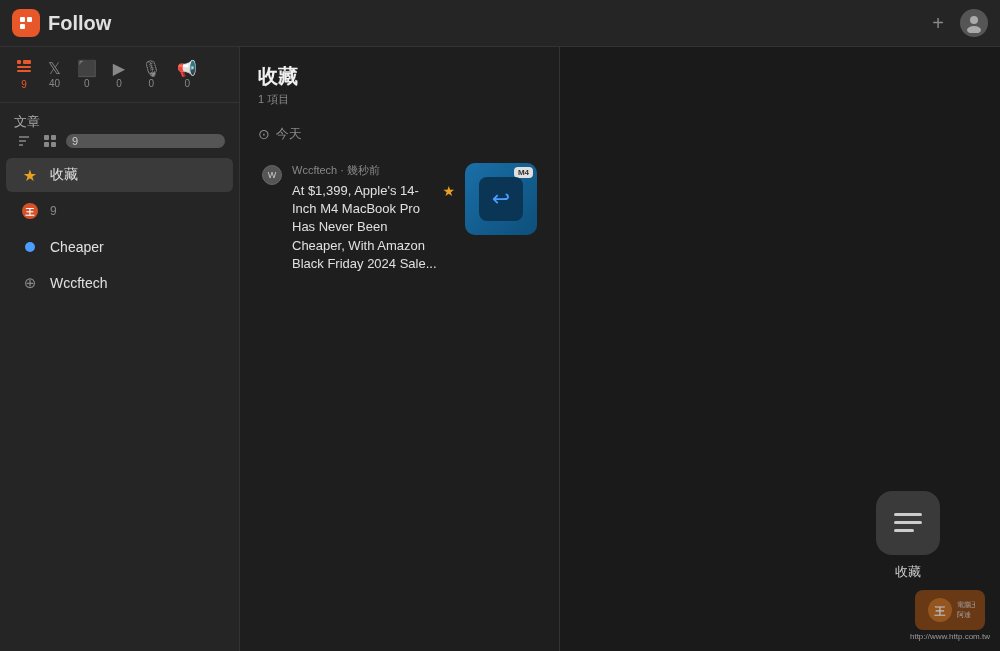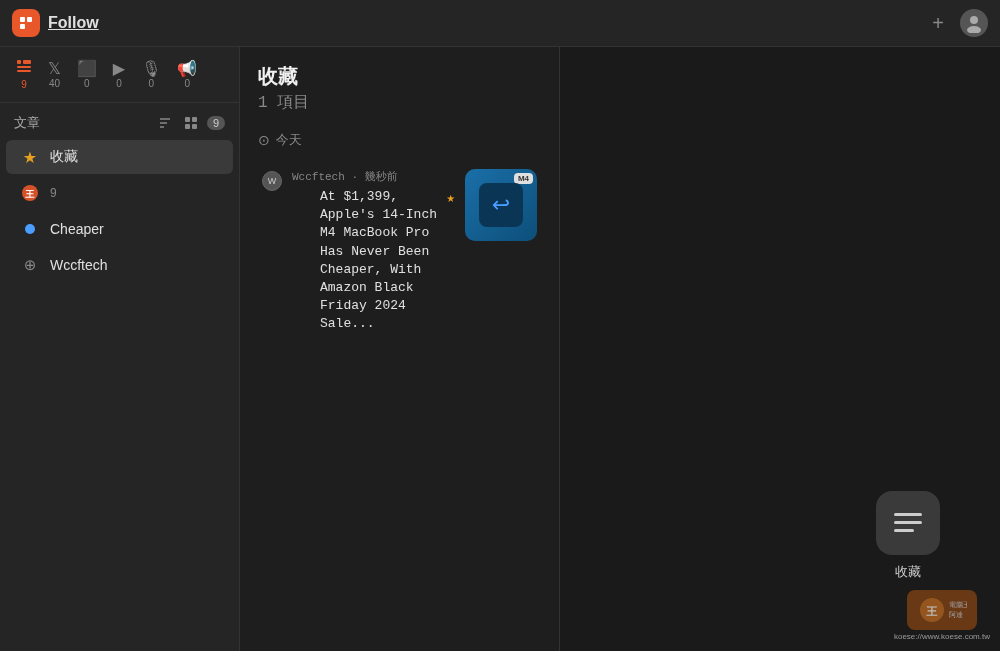--- a/index.html
+++ b/index.html
@@ -32,25 +32,24 @@
       display: flex;
       align-items: center;
       justify-content: center;
       margin-right: 8px;
       font-size: 14px;
       font-weight: bold;
       color: white;
       flex-shrink: 0;
     }
     .titlebar-title {
-      font-size: 16px;
+      font-size: 20px;
       font-weight: 600;
       color: #e0e0e0;
       flex: 1;
-      text-decoration: underline;
     }
     .titlebar-plus {
       width: 28px;
       height: 28px;
       display: flex;
       align-items: center;
       justify-content: center;
       border-radius: 6px;
       cursor: pointer;
       font-size: 20px;
@@ -111,24 +110,24 @@
       font-size: 10px;
       color: #888;
       margin-top: 1px;
     }
     .feed-icon-item.active .feed-icon-symbol { color: #e8572a; }
     .feed-icon-item.active .feed-icon-badge { color: #e8572a; }
 
     
     .sidebar-section-header {
       display: flex;
-      align-items: center;
       padding: 10px 14px 6px;
       font-size: 13px;
       color: #aaa;
+      flex-direction: column;
     }
     .sidebar-section-header span { flex: 1; }
     .sidebar-section-actions {
       display: flex;
       gap: 6px;
       align-items: center;
     }
     .sidebar-action-btn {
       width: 20px;
       height: 20px;
@@ -204,24 +203,23 @@
 
     .pane-header {
       padding: 16px 18px 8px;
     }
     .pane-title {
       font-size: 20px;
       font-weight: 700;
       color: #f0f0f0;
     }
     .pane-subtitle {
-      font-size: 16px;
+      font-size: 11px;
       color: #888;
       margin-top: 2px;
-      font-family: Liberation Mono, monospace;
     }
 
     .section-date {
       display: flex;
       align-items: center;
       gap: 6px;
       padding: 10px 18px 8px;
       font-size: 13px;
       color: #888;
     }
@@ -242,31 +240,30 @@
       height: 20px;
       border-radius: 50%;
       background: #555;
       display: flex;
       align-items: center;
       justify-content: center;
       font-size: 10px;
       flex-shrink: 0;
       margin-top: 2px;
     }
-    .article-content { flex: 1; font-family: Liberation Mono, monospace; }
+    .article-content { flex: 1; }
     .article-meta {
       font-size: 11px;
       color: #888;
       margin-bottom: 4px;
     }
     .article-title-row {
       display: flex;
       align-items: flex-start;
       gap: 0;
-      margin-left: 28px;
     }
     .article-title {
       font-size: 13px;
       font-weight: 500;
       color: #e0e0e0;
       line-height: 1.4;
       flex: 1;
     }
     .article-star {
       color: #e8a020;
@@ -573,18 +570,18 @@
 
     <div class="watermark">
       <div class="watermark-badge">
         <svg width="50" height="30" viewBox="0 0 50 30">
           <circle cx="15" cy="15" r="12" fill="#c87020"></circle>
           <text x="15" y="20" text-anchor="middle" font-size="11" fill="white" font-weight="bold">王</text>
           <text x="32" y="12" font-size="7" fill="#ddd">電腦王</text>
           <text x="32" y="22" font-size="7" fill="#ddd">阿達</text>
         </svg>
       </div>
-      <div class="watermark-text">koese://www.koese.com.tw</div>
+      <div class="watermark-text">http://www.http.com.tw</div>
     </div>
 
   </div>
 
 </div>
 
 </body></html>

